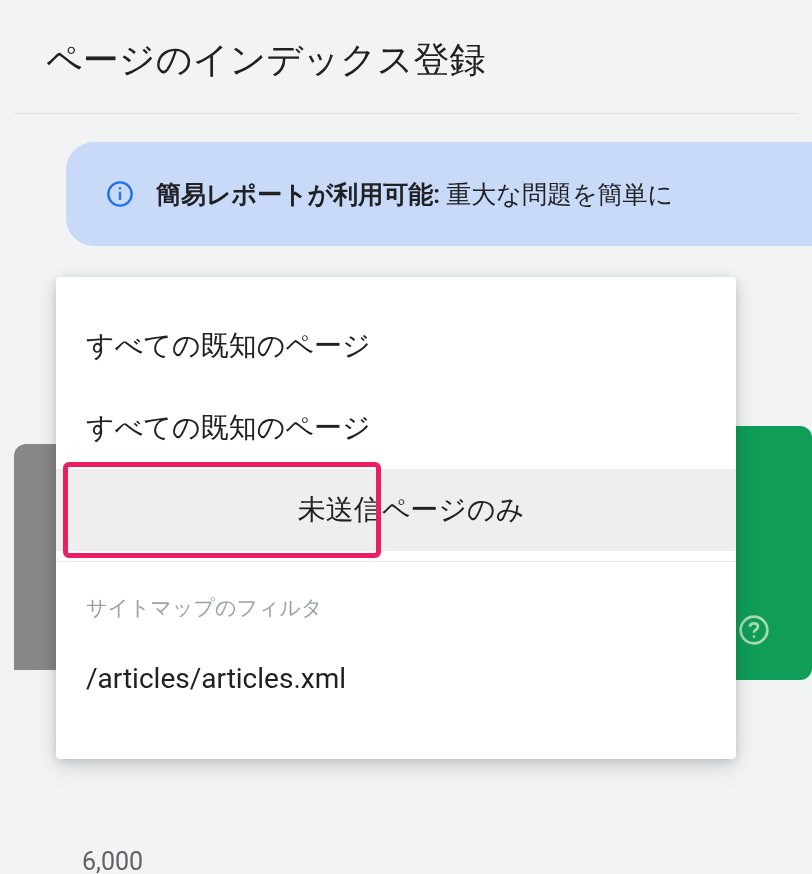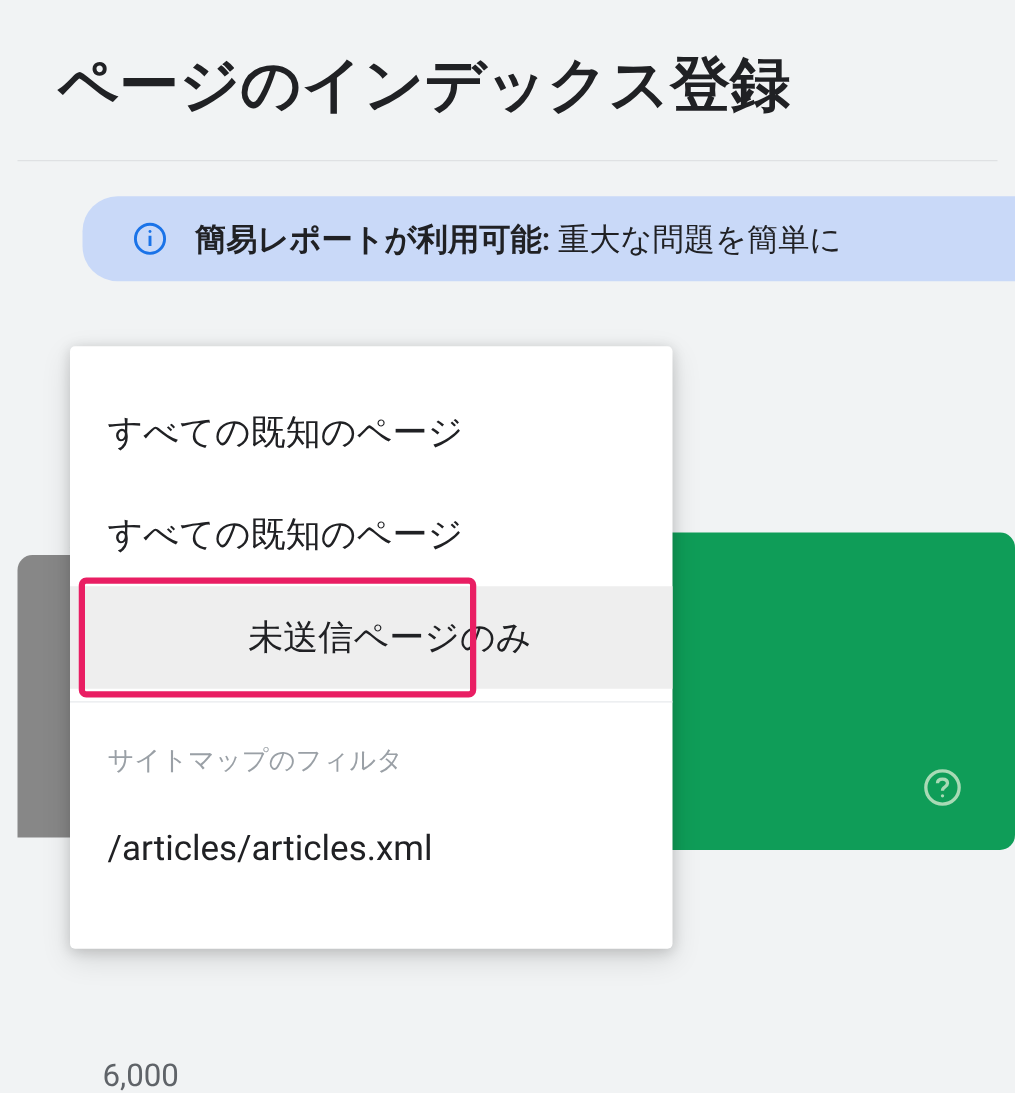--- a/index.html
+++ b/index.html
@@ -5,39 +5,39 @@
     * { margin: 0; padding: 0; box-sizing: border-box; }
     body {
       font-family: -apple-system, BlinkMacSystemFont, 'Segoe UI', Roboto, sans-serif;
       background: #f1f3f4;
       width: 812px;
       height: 874px;
       overflow: hidden;
       position: relative;
     }
     .page-title {
-      font-size: 48px;
-      font-weight: 700;
+      font-size: 36px;
+      font-weight: 400;
       color: #202124;
       padding: 36px 0 28px 46px;
     }
     .divider {
       height: 1px;
       background: #dfe1e3;
       margin: 0 14px;
     }
     .info-banner {
       display: flex;
       align-items: center;
       background: #c9d9f8;
       border-radius: 28px 0 0 28px;
       margin: 28px 0 0 66px;
       padding: 18px 0 18px 40px;
       gap: 22px;
-      height: 68px;
+      height: 104px;
     }
     .info-icon {
       width: 28px;
       height: 28px;
       flex-shrink: 0;
     }
     .info-icon svg { width: 100%; height: 100%; }
     .info-text {
       font-size: 25px;
       color: #202124;
@@ -67,21 +67,21 @@
       left: 14px;
       width: 44px;
       height: 226px;
       background: #878787;
       border-radius: 12px 0 0 0;
     }
     .dropdown {
       position: absolute;
       top: 277px;
       left: 56px;
-      width: 482px;
+      width: 680px;
       background: #fff;
       border-radius: 4px;
       box-shadow: 0 2px 10px rgba(0,0,0,0.15), 0 8px 24px rgba(0,0,0,0.12);
       padding: 28px 0 42px 0;
     }
     .dropdown-item {
       display: block;
       padding: 22px 0 22px 30px;
       font-size: 28px;
       color: #202124;

